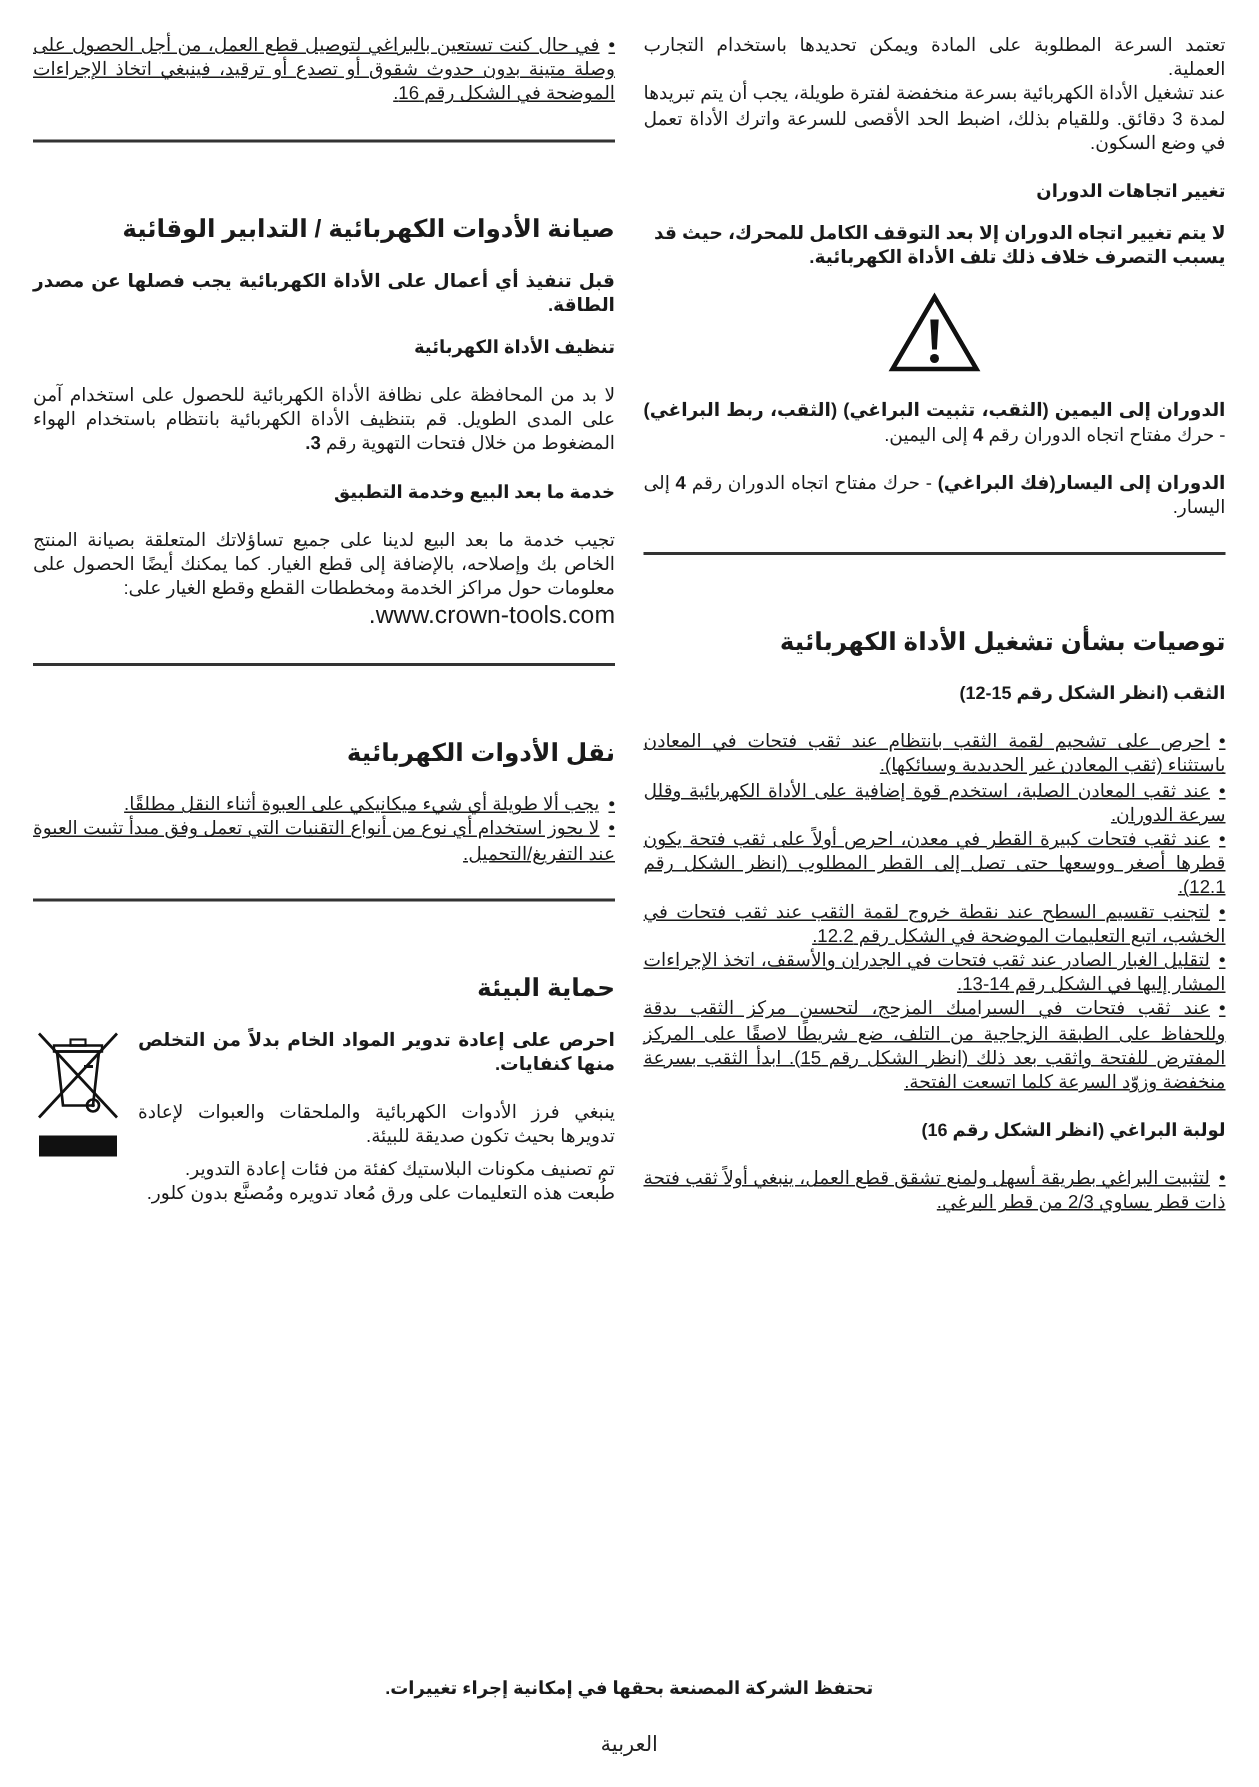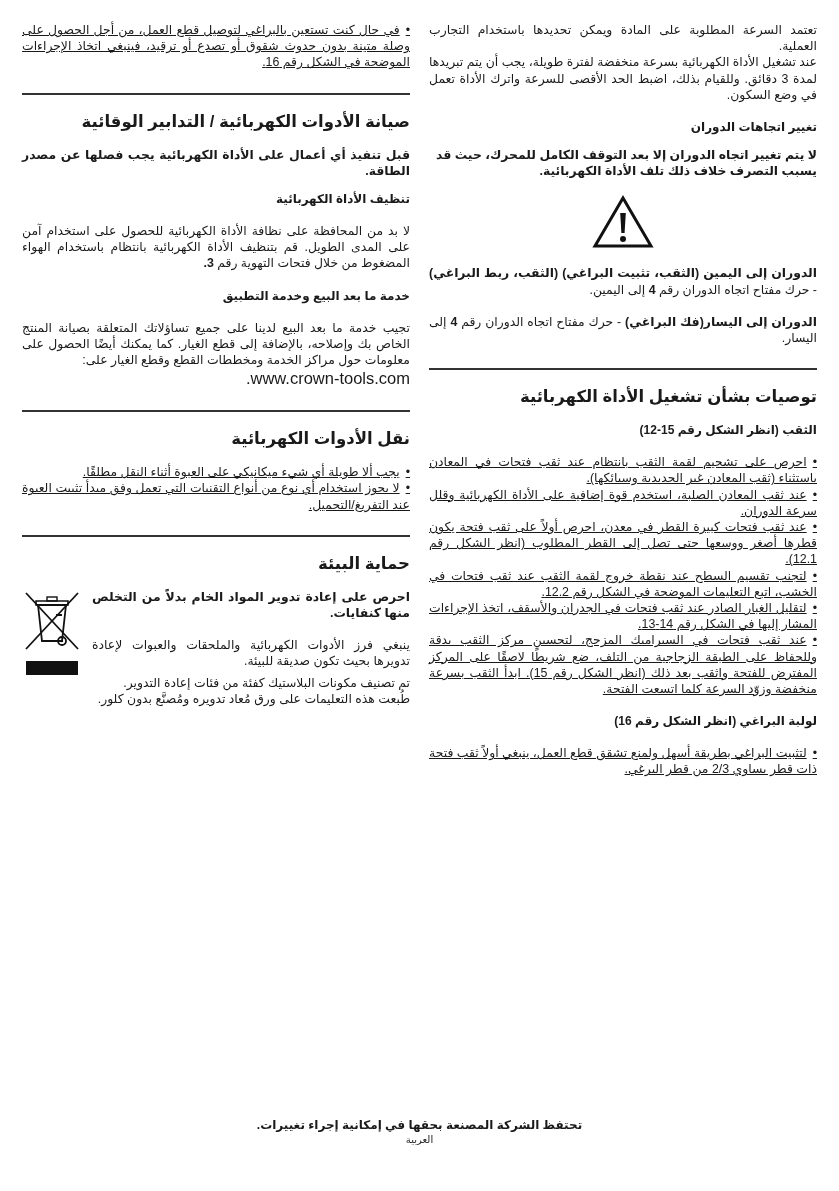--- a/index.html
+++ b/index.html
@@ -39,20 +39,21 @@
   .section-rule {
     height: 0;
     border-top: 2px solid #333;
     margin: 0;
   }
   .section-title {
     font-weight: bold;
     font-size: 16.5px;
     line-height: 20px;
     text-align: right;
+    margin-top: 32px;
   }
   .bullet-list { list-style: none; }
   .bullet-list li { text-align: justify; text-decoration: underline; }
   .bullet-list li .dot { margin-left: 6px; }
 
   .warn-block {
     display: flex;
     flex-direction: column;
     align-items: center;
     gap: 12px;
@@ -73,21 +74,21 @@
   .url { font-weight: normal; font-size: 16.5px; line-height: 20px; direction: ltr; text-align: right; }
 
   .footer {
     position: absolute;
     left: 0; right: 0;
     top: 1118px;
     text-align: center;
     direction: rtl;
   }
   .footer-note { font-weight: bold; font-size: 12px; }
-  .footer-lang { font-size: 10px; margin-top: 2px; color: #222; }
+  .footer-lang { font-size: 14px; margin-top: 22px; color: #222; }
 </style>
 </head>
 <body>
 
 <div class="page">
 
   <div class="col col-right">
     <p class="para">تعتمد السرعة المطلوبة على المادة ويمكن تحديدها باستخدام التجارب العملية.</p>
     <p class="para">عند تشغيل الأداة الكهربائية بسرعة منخفضة لفترة طويلة، يجب أن يتم تبريدها لمدة 3 دقائق. وللقيام بذلك، اضبط الحد الأقصى للسرعة واترك الأداة تعمل في وضع السكون.</p>
     <div class="gap-m"></div>

